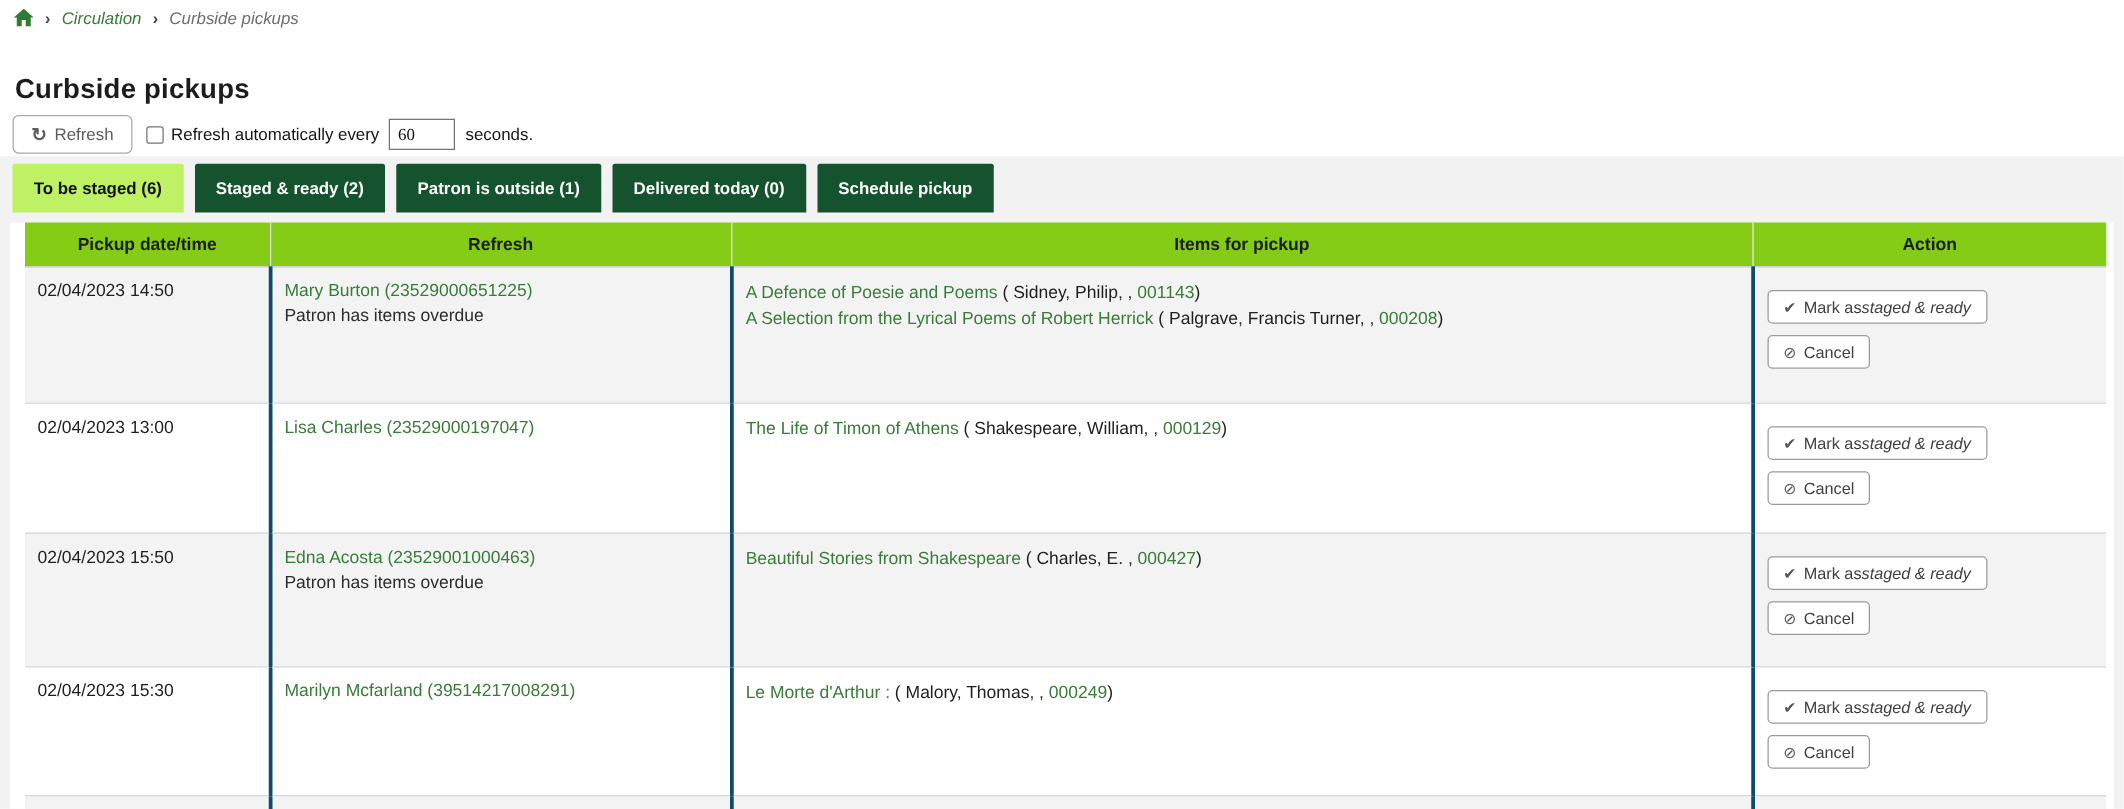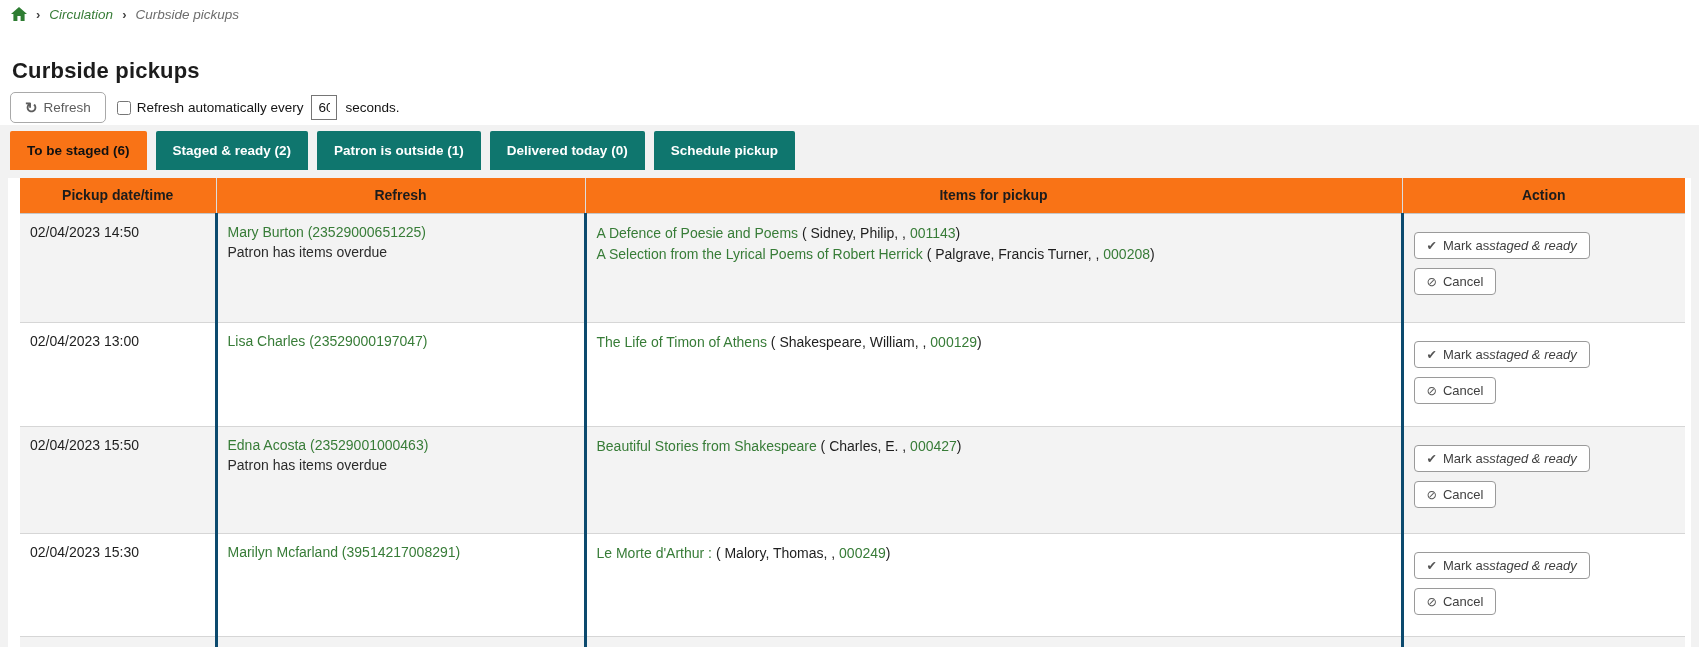--- a/index.html
+++ b/index.html
@@ -20,37 +20,37 @@
 
   .toolbar { position:absolute; top:92px; left:10px; display:flex; align-items:center; }
   .btn { background:#fff; border:1px solid #a9a9a9; border-radius:5px; color:#5d5d5d;
     font-size:13.5px; font-family:"Liberation Sans", sans-serif; cursor:pointer;
     display:inline-flex; align-items:center; }
   .refresh-btn { height:31px; padding:0 14px; }
   .refresh-btn .ricon { margin-right:6px; font-weight:bold; font-size:15px; color:#5d5d5d; }
   .auto-wrap { display:flex; align-items:center; margin-left:11px; font-size:13.5px; color:#141414; }
   .auto-wrap input[type=checkbox] { width:14px; height:14px; margin-right:6px; accent-color:#fff;
     border:1px solid #555; }
-  .interval-input { width:26px; height:25px; border:1px solid #757575; font-size:13.5px;
-    padding:1px 6px; margin:0 8px; font-family:Liberation Sans, sans-serif; color:#111; }
+  .interval-input { width:53px; height:25px; border:1px solid #757575; font-size:13.5px;
+    padding:1px 6px; margin:0 8px; font-family:Liberation Serif, serif; color:#111; }
 
   
   .gray-zone { position:absolute; top:125px; left:0; width:1699px; height:522px; background:#f2f2f2; }
 
   .tabs { position:absolute; top:6px; left:10px; display:flex; gap:9px; }
   .tab { height:39px; line-height:39px; padding:0 17px; font-size:13.5px; font-weight:bold;
-    background:#0f766e; color:#fff; cursor:pointer; border-radius:2px 2px 0 0; white-space:nowrap; }
-  .tab.active { background:#f97316; color:#111; cursor:default; }
+    background:#14532d; color:#fff; cursor:pointer; border-radius:2px 2px 0 0; white-space:nowrap; }
+  .tab.active { background:#bef264; color:#111; cursor:default; }
 
   .card { position:absolute; top:53px; left:8px; width:1683px; height:469px; background:#fff; }
 
   table { border-collapse:collapse; table-layout:fixed; width:1665px; margin:0 0 0 12px; }
   col.c1{width:196px;} col.c2{width:369px;} col.c3{width:817px;} col.c4{width:283px;}
   th { height:35px; font-size:14px; font-weight:bold; color:#1c1c1c; text-align:center;
-    background:#f97316; border-bottom:1px solid #c6c6c6; border-right:1px solid #ddd; }
+    background:#84cc16; border-bottom:1px solid #c6c6c6; border-right:1px solid #ddd; }
   th:last-child { border-right:none; }
   td { vertical-align:top; padding:10px 10px; font-size:14px; color:#1e1e1e;
     border-right:3px solid #0c4a6e; border-bottom:1px solid #d6d6d6; }
   td:last-child { border-right:none; }
   tr.striped td { background:#f3f3f3; }
   tr.r1 td{ height:109px; } tr.r2 td{ height:104px; } tr.r3 td{ height:107px; } tr.r4 td{ height:103px;margin-top:23px; }
   tr.partial td { border-bottom:none; height:12px; padding:0; }
 
   .green-link { color:#377c37; }
   .patron-note { margin-top:4px; color:#2b2b2b; }

